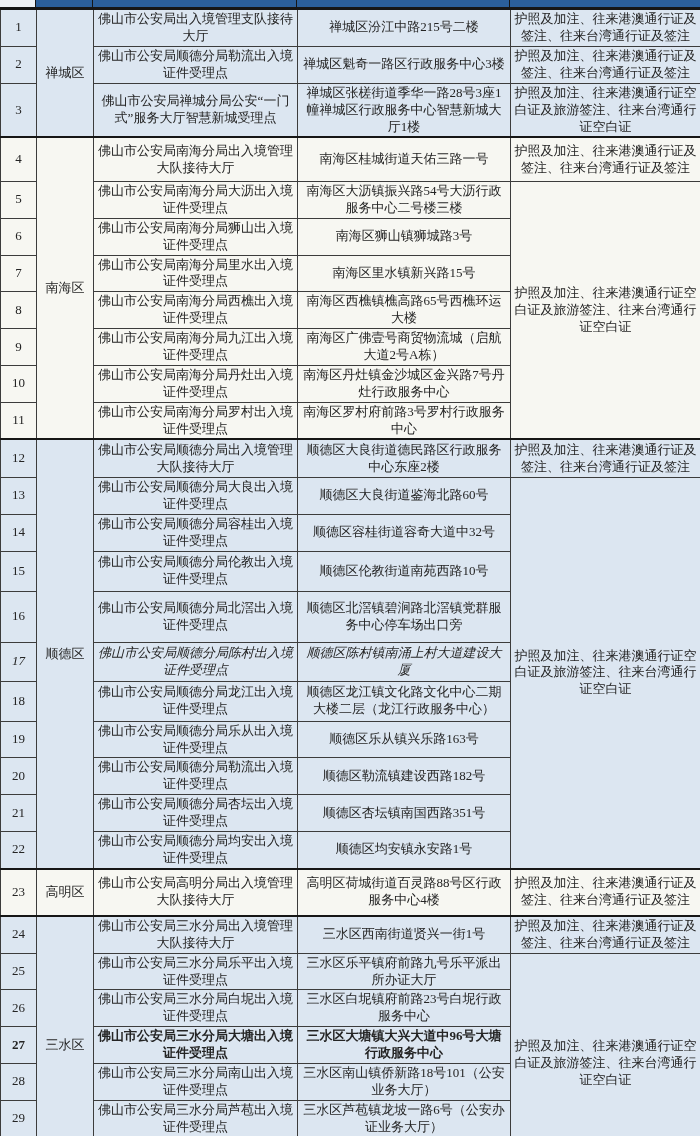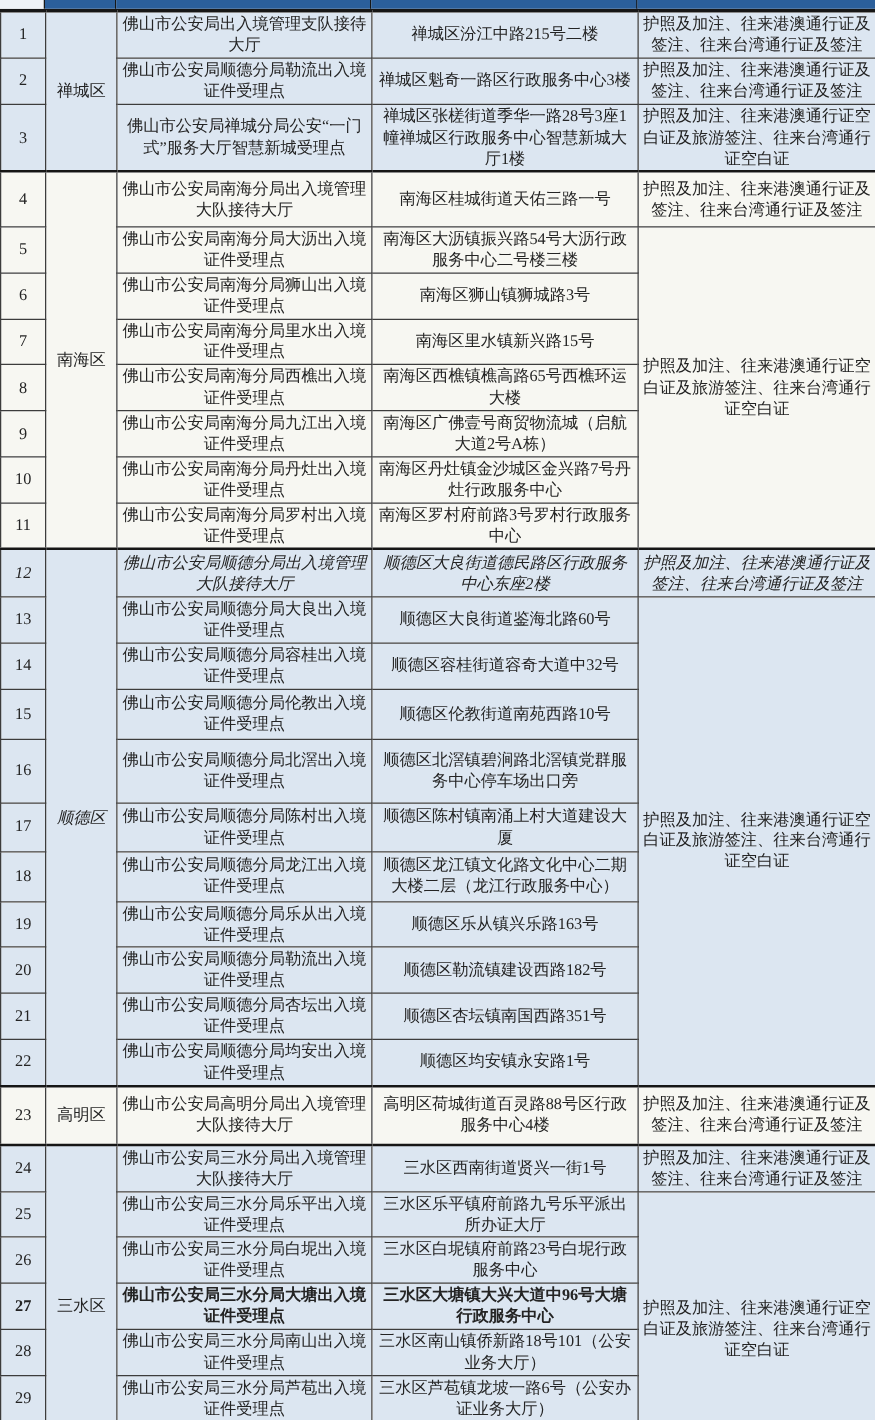--- a/index.html
+++ b/index.html
@@ -113,21 +113,21 @@
         <tr class="tint-plain" style="height: 36px; padding-left: 35px;">
           <td class="num">10</td>
           <td>佛山市公安局南海分局丹灶出入境证件受理点</td>
           <td>南海区丹灶镇金沙城区金兴路7号丹灶行政服务中心</td>
         </tr>
         <tr class="tint-plain" style="height: 34px;">
           <td class="num">11</td>
           <td>佛山市公安局南海分局罗村出入境证件受理点</td>
           <td>南海区罗村府前路3号罗村行政服务中心</td>
         </tr>
-        <tr class="tint-blue block-start" style="height: 38px; font-style: italic;">
+        <tr class="tint-blue block-start" style="height: 38px;">
           <td class="num">12</td>
           <td rowspan="11">顺德区</td>
           <td>佛山市公安局顺德分局出入境管理大队接待大厅</td>
           <td>顺德区大良街道德民路区行政服务中心东座2楼</td>
           <td>护照及加注、往来港澳通行证及签注、往来台湾通行证及签注</td>
         </tr>
         <tr class="tint-blue" style="height: 37px;">
           <td class="num">13</td>
           <td>佛山市公安局顺德分局大良出入境证件受理点</td>
           <td>顺德区大良街道鉴海北路60号</td>
@@ -141,21 +141,21 @@
         <tr class="tint-blue" style="height: 40px;">
           <td class="num">15</td>
           <td>佛山市公安局顺德分局伦教出入境证件受理点</td>
           <td>顺德区伦教街道南苑西路10号</td>
         </tr>
         <tr class="tint-blue" style="height: 51px;">
           <td class="num">16</td>
           <td>佛山市公安局顺德分局北滘出入境证件受理点</td>
           <td>顺德区北滘镇碧涧路北滘镇党群服务中心停车场出口旁</td>
         </tr>
-        <tr class="tint-blue" style="height: 39px;">
+        <tr class="tint-blue" style="height: 39px; font-style: italic;">
           <td class="num">17</td>
           <td>佛山市公安局顺德分局陈村出入境证件受理点</td>
           <td>顺德区陈村镇南涌上村大道建设大厦</td>
         </tr>
         <tr class="tint-blue" style="height: 40px;">
           <td class="num">18</td>
           <td>佛山市公安局顺德分局龙江出入境证件受理点</td>
           <td>顺德区龙江镇文化路文化中心二期大楼二层（龙江行政服务中心）</td>
         </tr>
         <tr class="tint-blue" style="height: 35px;">

